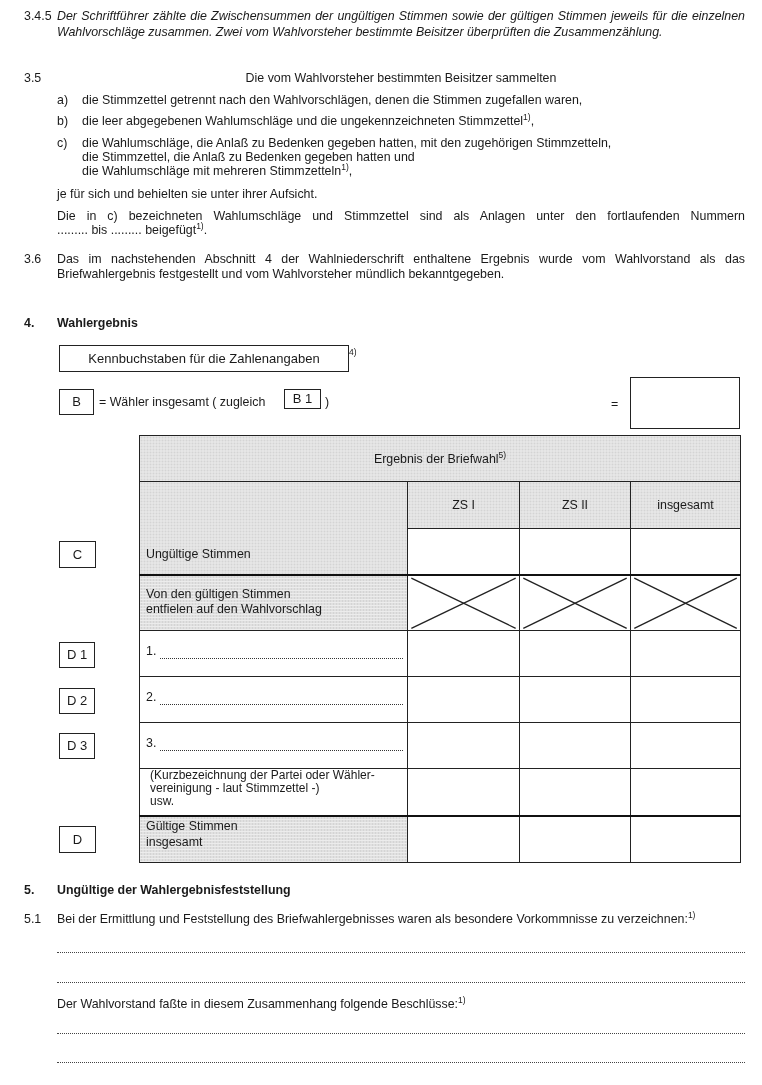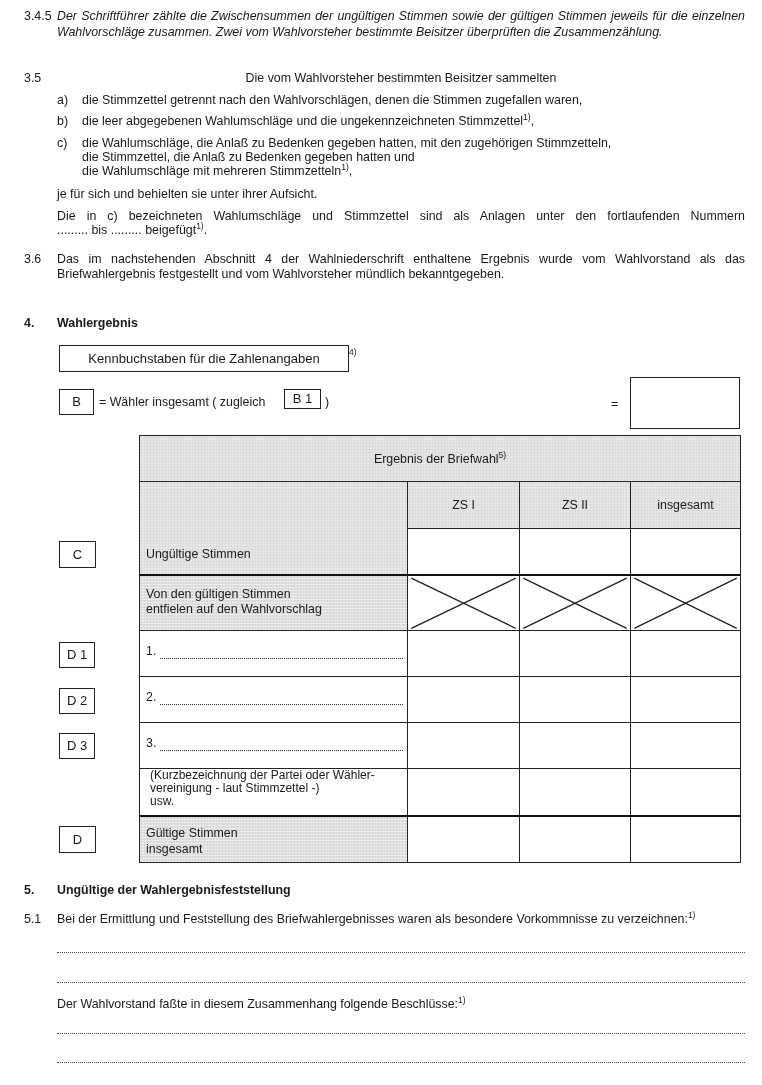--- a/index.html
+++ b/index.html
@@ -200,21 +200,21 @@
     <td style="font-size:12px; line-height:13px; padding-left:10px; vertical-align:top; padding-top:0;">
       <div>(Kurzbezeichnung der Partei oder Wähler-</div>
       <div>vereinigung - laut Stimmzettel -)</div>
       <div>usw.</div>
     </td>
     <td></td>
     <td></td>
     <td></td>
   </tr>
   <tr style="height:47px;">
-    <td class="shade lbl-cell thick-top" style="line-height:16px; vertical-align:top; padding-top:8px;">
+    <td class="shade lbl-cell thick-top" style="line-height:16px; vertical-align:top; padding-top:1px;">
       <div>Gültige Stimmen</div>
       <div>insgesamt</div>
     </td>
     <td class="thick-top"></td>
     <td class="thick-top"></td>
     <td class="thick-top"></td>
   </tr>
 </tbody>
   </table>
 

